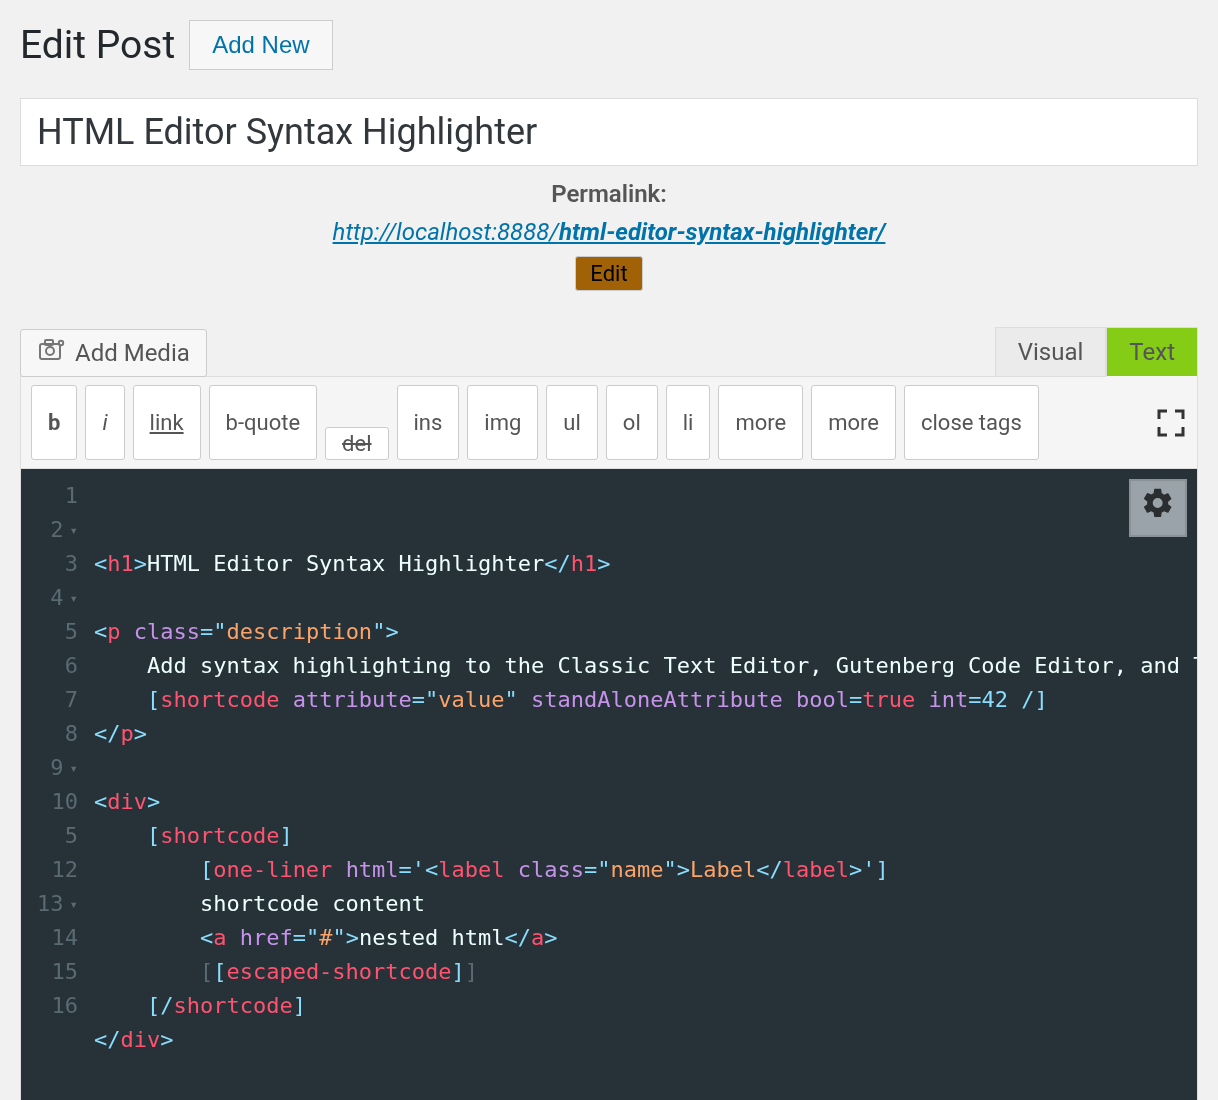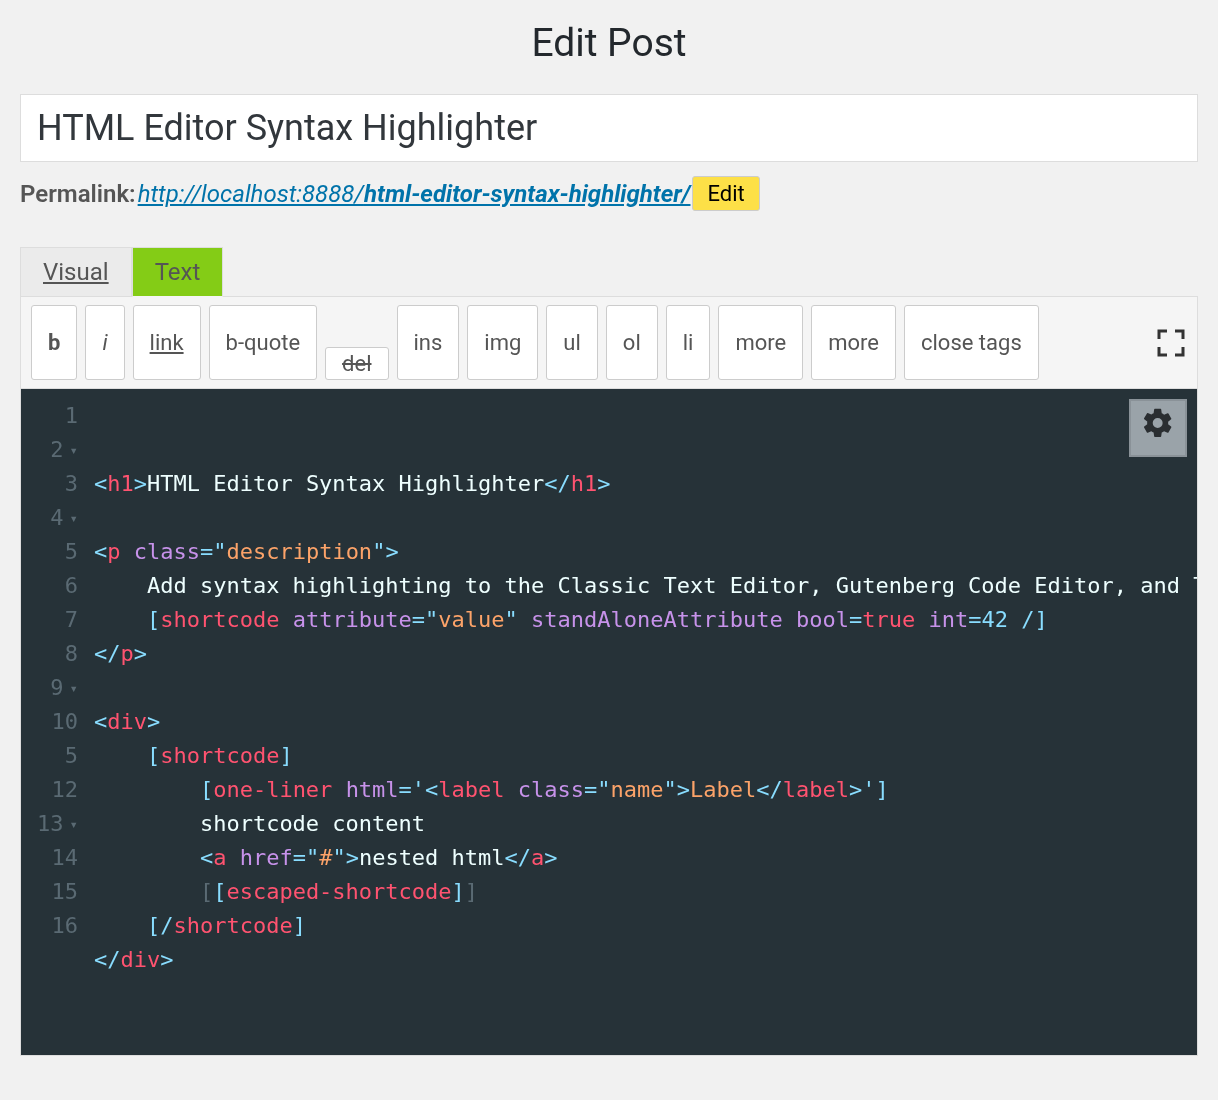--- a/index.html
+++ b/index.html
@@ -9,21 +9,20 @@
     background: #f1f1f1;
     font-family: -apple-system, BlinkMacSystemFont, "Segoe UI", Roboto, sans-serif;
     color: #23282d;
     width: 1218px;
   }
   .header-row {
     display: flex;
     align-items: center;
     gap: 14px;
     margin-bottom: 28px;
-    flex-direction: column;
   }
   .page-title {
     font-size: 39px;
     font-weight: 400;
     margin: 0;
     color: #23282d;
   }
   .add-new-btn {
     color: #0073aa;
     font-weight: 400;
@@ -38,37 +37,38 @@
     background: #fff;
     font-size: 36px;
     padding: 12px 16px;
     font-family: inherit;
     color: #32373c;
     outline: none;
   }
   .permalink-row {
     display: flex;
     align-items: center;
-    gap: 2px;
+    gap: 10px;
     margin-top: 14px;
     font-size: 24px;
     color: #555;
+    flex-direction: column;
   }
   .permalink-label { font-weight: 600; }
   .permalink-link {
     color: #0073aa;
     text-decoration: underline;
     font-style: italic;
   }
   .permalink-slug { font-weight: 700; }
   .edit-slug-btn {
     font-size: 22px;
     padding: 4px 14px;
     border: 1px solid #ccc;
-    background: #fde047;
+    background: #a16207;
     border-radius: 3px;
     cursor: pointer;
     font-family: inherit;
   }
   .media-row {
     display: flex;
     align-items: flex-end;
     justify-content: space-between;
     margin-top: 36px;
   }
@@ -92,21 +92,20 @@
     padding: 10px 22px;
     border: 1px solid #ddd;
     font-size: 24px;
     cursor: pointer;
     background: #ebebeb;
     color: #555;
   }
   .tab.inactive {
     background: #ebebeb;
     border-bottom: 1px solid #ddd;
-    text-decoration: underline;
   }
   .tab.active {
     background: #84cc16;
     border-bottom: 1px solid #f5f5f5;
   }
   .toolbar-row {
     display: flex;
     justify-content: space-between;
     align-items: center;
     background: #f5f5f5;
@@ -195,36 +194,48 @@
   }
 </style>
 </head>
 <body>
 
 
 
 
 <div class="header-row">
   <h1 class="page-title">Edit Post</h1>
+  <button class="add-new-btn">Add New</button>
 </div>
 
 
 <input class="title-input" type="text" value="HTML Editor Syntax Highlighter" style="">
 
 
 <div class="permalink-row">
   <span class="permalink-label">Permalink:</span>
   <a href="#" class="permalink-link">
     <span>http://localhost:8888/</span><span class="permalink-slug">html-editor-syntax-highlighter/</span>
   </a>
   <button class="edit-slug-btn">Edit</button>
 </div>
 
 
 <div class="media-row">
+  <button class="add-media-btn">
+    <span>
+      <svg width="28" height="24" viewBox="0 0 28 24">
+          <rect x="3" y="6" width="20" height="15" rx="2" fill="none" stroke="#777" stroke-width="2"></rect>
+          <circle cx="13" cy="13" r="4" fill="none" stroke="#777" stroke-width="2"></circle>
+          <rect x="8" y="2" width="8" height="5" rx="1" fill="none" stroke="#777" stroke-width="2"></rect>
+          <circle cx="24" cy="5" r="2.2" fill="none" stroke="#777" stroke-width="2"></circle>
+        </svg>
+    </span>
+    <span>Add Media</span>
+  </button>
   <div class="tabs">
     <div class="tab inactive">Visual</div>
     <div class="tab active">Text</div>
   </div>
 </div>
 
 
 <div class="toolbar-row">
   <div class="toolbar-buttons">
     <button class="tb-btn bold">b</button>

